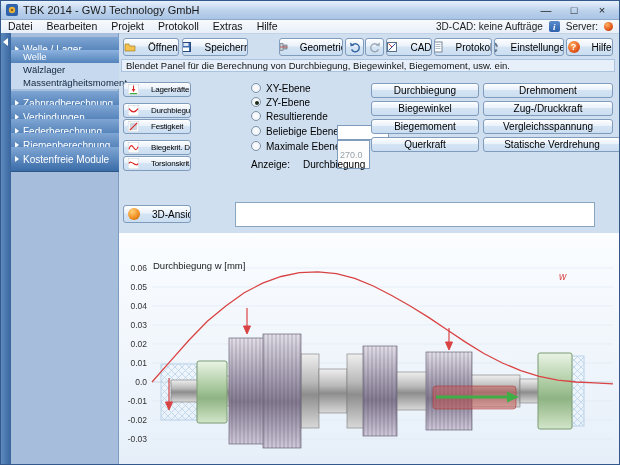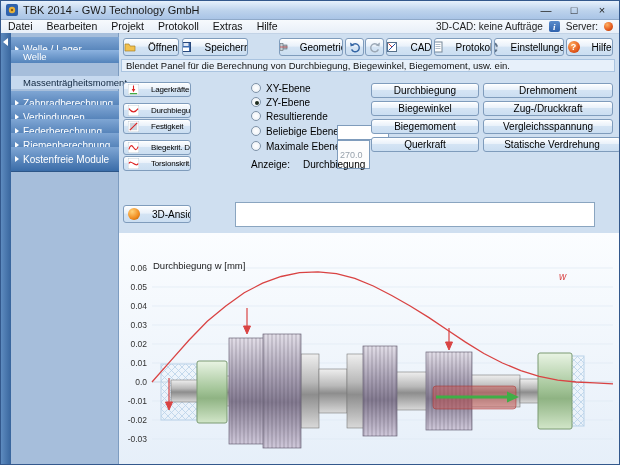--- a/index.html
+++ b/index.html
@@ -95,20 +95,23 @@
   <div class="abs strip"></div>
   <div class="abs strip-arrow"></div>
 
   <div class="abs sidebar"></div>
   <div class="abs nav-head" style="top:36px">
     <span class="tri-r"></span>
     <span>Welle / Lager</span>
   </div>
   <div class="abs nav-item sel" style="top:49px">
     <span>Welle</span>
+  </div>
+  <div class="abs nav-item" style="top:62px">
+    <span>Wälzlager</span>
   </div>
   <div class="abs nav-item" style="top:75px">
     <span>Massenträgheitsmoment</span>
   </div>
   <div class="abs nav-head" style="top:90px">
     <span class="tri-r"></span>
     <span>Zahnradberechnung</span>
   </div>
   <div class="abs nav-head" style="top:104px">
     <span class="tri-r"></span>

